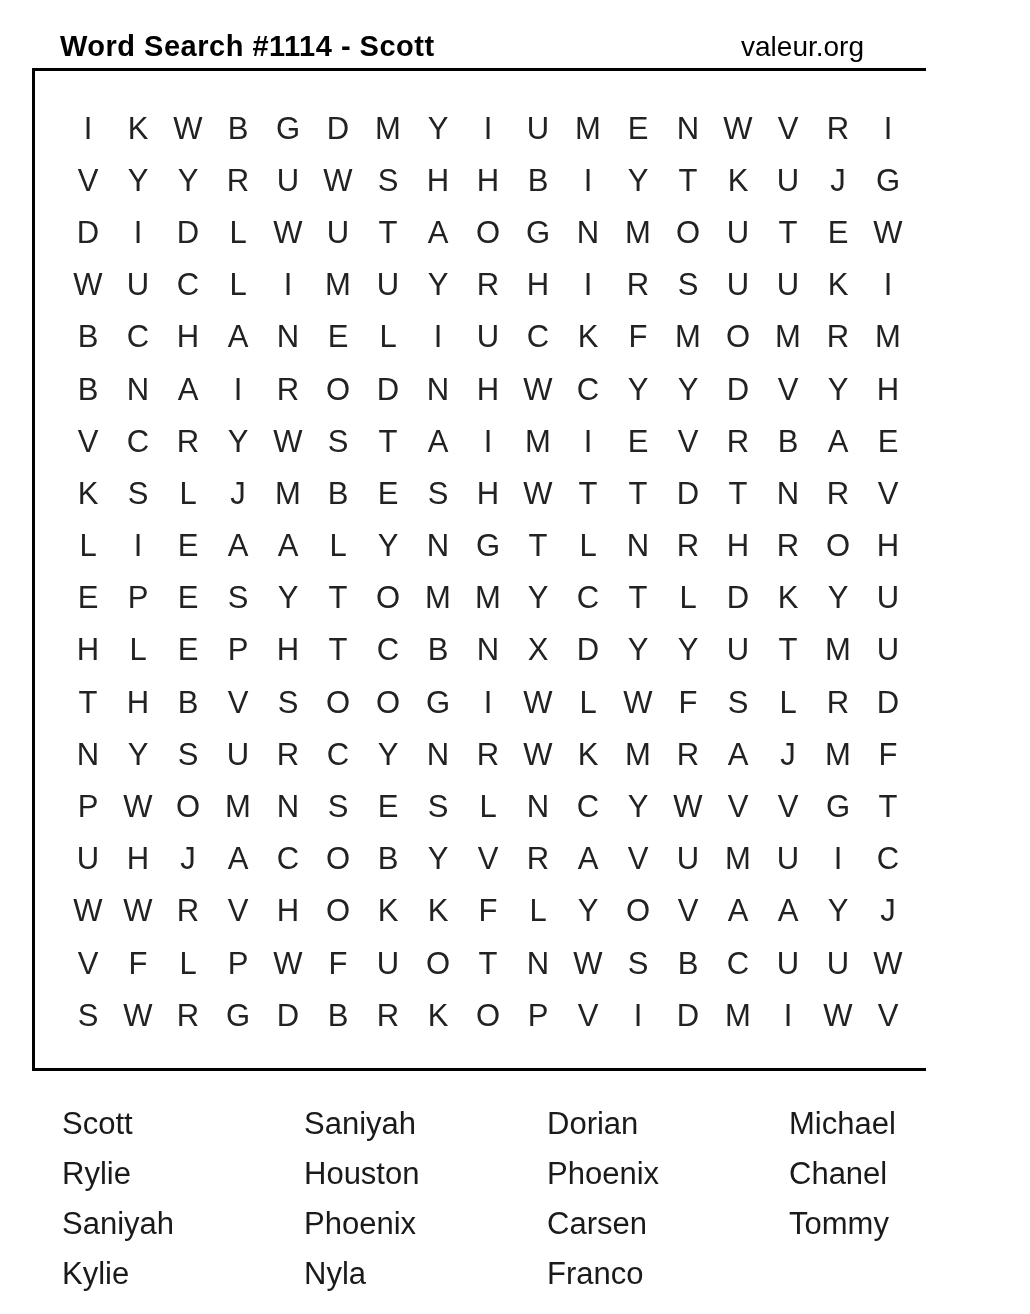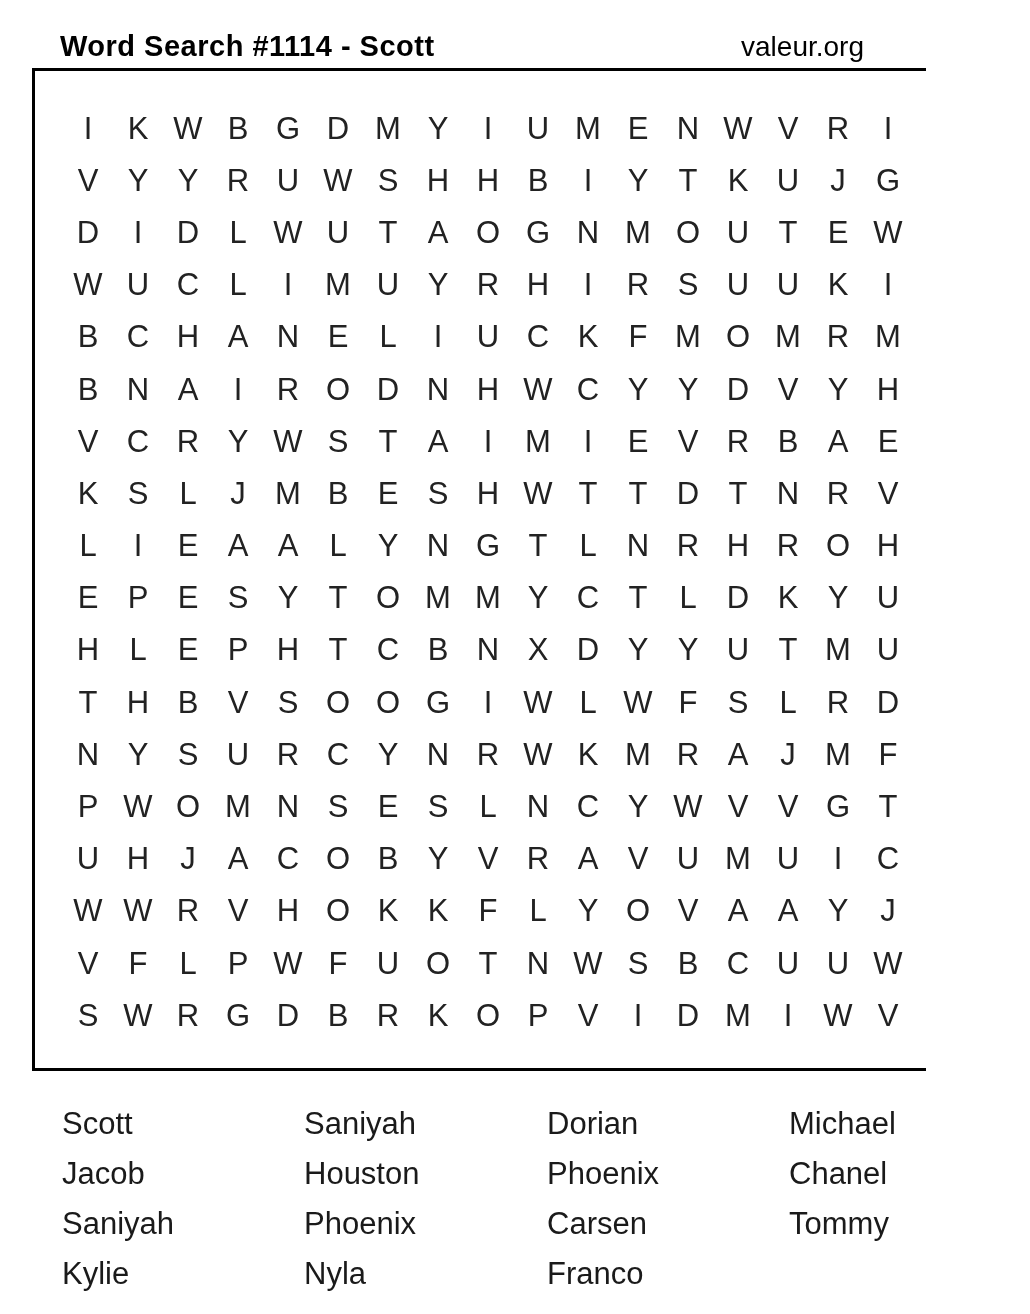--- a/index.html
+++ b/index.html
@@ -410,21 +410,21 @@
       <span class="cell">W</span>
       <span class="cell">V</span>
       <span class="cell">A</span>
     </div>
 
   <div class="wordlist" id="wordlist">
       <div class="word">Scott</div>
       <div class="word">Saniyah</div>
       <div class="word">Dorian</div>
       <div class="word">Michael</div>
-      <div class="word">Jacob</div>
+      <div class="word">Rylie</div>
       <div class="word">Houston</div>
       <div class="word">Phoenix</div>
       <div class="word">Chanel</div>
       <div class="word">Saniyah</div>
       <div class="word">Phoenix</div>
       <div class="word">Carsen</div>
       <div class="word">Tommy</div>
       <div class="word">Kylie</div>
       <div class="word">Nyla</div>
       <div class="word">Franco</div>

